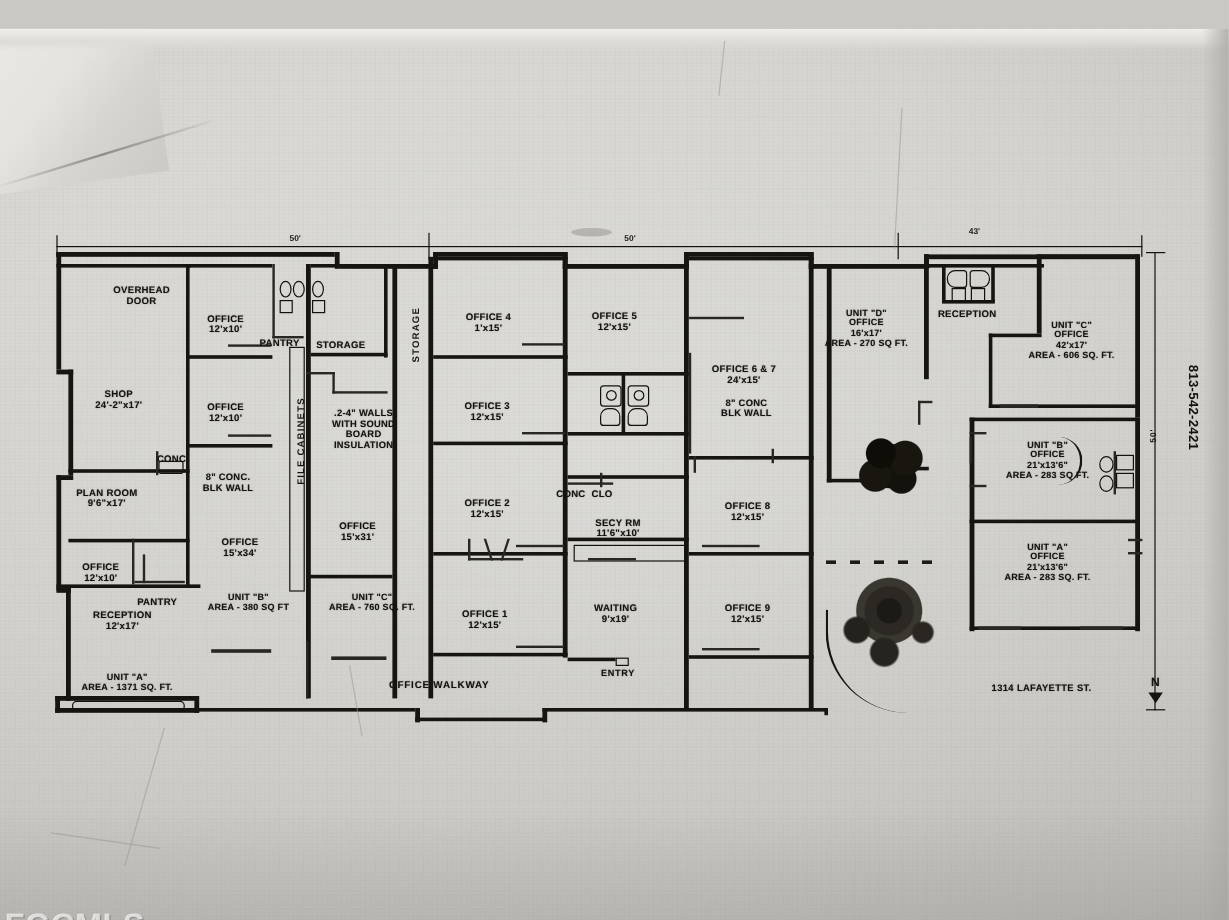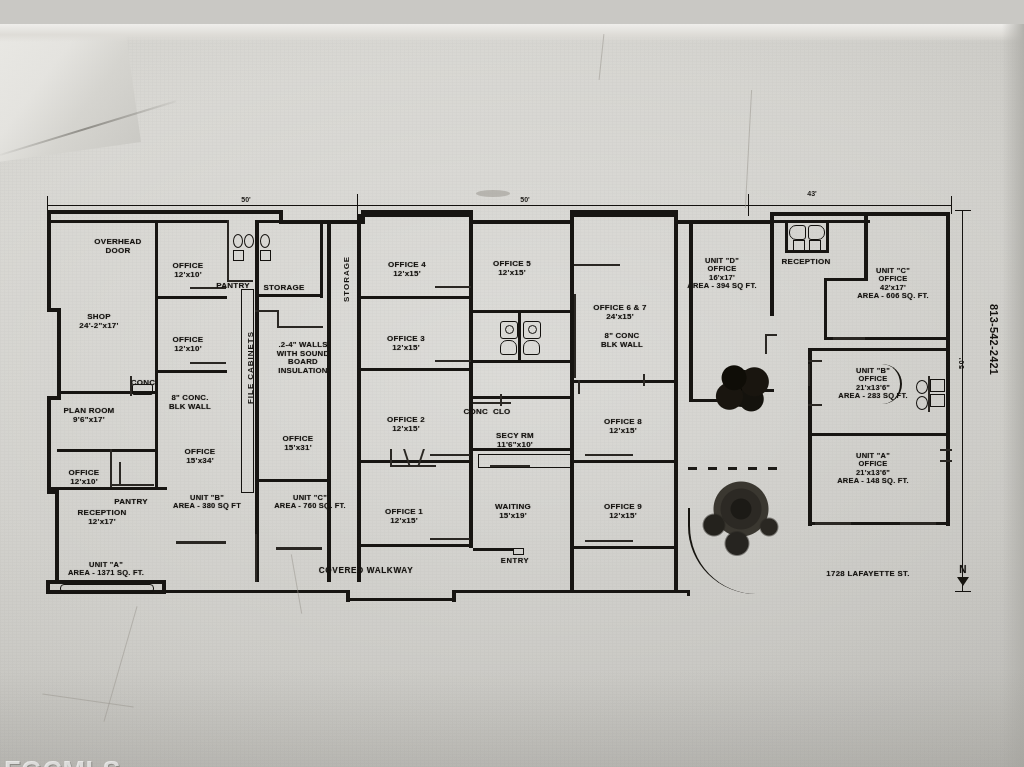--- a/index.html
+++ b/index.html
@@ -269,89 +269,89 @@
          background:radial-gradient(circle at 50% 50%, #262420 0 11px, transparent 13px);"></div>
     <div class="tree" style="position:absolute;left:757px;top:492px;width:24px;height:22px;border-radius:50%;
          background:radial-gradient(circle at 50% 50%, #2a2722 0 8px, transparent 10px);"></div>
 
     <div style="position:absolute;left:688px;top:443px;width:96px;height:3px;
          background:repeating-linear-gradient(90deg,#1d1b17 0 9px, transparent 9px 20px);"></div>
 
     <div id="room-labels">
         <div class="lbl" style="left: 118px; top: 214px; font-size: 8px;">OVERHEAD
 DOOR</div>
-        <div class="lbl" style="left: 99px; top: 289px; font-size: 8px;">SHOP
+        <div class="lbl" style="left: 99px; top: 301px; font-size: 8px;">SHOP
 24'-2"x17'</div>
         <div class="lbl" style="left: 89px; top: 383px; font-size: 8px;">PLAN ROOM
 9'6"x17'</div>
         <div class="lbl" style="left: 188px; top: 238px; font-size: 8px;">OFFICE
 12'x10'</div>
         <div class="lbl" style="left: 188px; top: 312px; font-size: 8px;">OFFICE
 12'x10'</div>
         <div class="lbl" style="left: 84px; top: 445px; font-size: 8px;">OFFICE
 12'x10'</div>
         <div class="lbl" style="left: 102px; top: 485px; font-size: 8px;">RECEPTION
 12'x17'</div>
         <div class="lbl" style="left: 143px; top: 355px; font-size: 8px;">CONC</div>
         <div class="lbl" style="left: 131px; top: 474px; font-size: 8px;">PANTRY</div>
         <div class="lbl" style="left: 233px; top: 258px; font-size: 8px;">PANTRY</div>
         <div class="lbl" style="left: 284px; top: 260px; font-size: 8px;">STORAGE</div>
         <div class="lbl" style="left: 200px; top: 424px; font-size: 8px;">OFFICE
 15'x34'</div>
         <div class="lbl" style="left: 298px; top: 411px; font-size: 8px;">OFFICE
 15'x31'</div>
         <div class="lbl" style="left: 407px; top: 237px; font-size: 8px;">OFFICE 4
-12'x15'</div>
+1'x15'</div>
         <div class="lbl" style="left: 406px; top: 311px; font-size: 8px;">OFFICE 3
 12'x15'</div>
         <div class="lbl" style="left: 406px; top: 392px; font-size: 8px;">OFFICE 2
 12'x15'</div>
         <div class="lbl" style="left: 404px; top: 484px; font-size: 8px;">OFFICE 1
 12'x15'</div>
         <div class="lbl" style="left: 512px; top: 236px; font-size: 8px;">OFFICE 5
 12'x15'</div>
         <div class="lbl" style="left: 487px; top: 384px; font-size: 8px;">CONC  CLO</div>
         <div class="lbl" style="left: 515px; top: 408px; font-size: 8px;">SECY RM
 11'6"x10'</div>
         <div class="lbl" style="left: 513px; top: 479px; font-size: 8px;">WAITING
-15'x19'</div>
+9'x19'</div>
         <div class="lbl" style="left: 620px; top: 280px; font-size: 8px;">OFFICE 6 &amp; 7
 24'x15'</div>
         <div class="lbl" style="left: 623px; top: 394px; font-size: 8px;">OFFICE 8
 12'x15'</div>
         <div class="lbl" style="left: 623px; top: 479px; font-size: 8px;">OFFICE 9
 12'x15'</div>
         <div class="lbl" style="left: 806px; top: 234px; font-size: 8px;">RECEPTION</div>
       </div>
     <div id="vert-labels">
         <div class="vlbl" style="left: 246px; top: 380px; font-size: 8px; transform: rotate(-90deg);">FILE CABINETS</div>
         <div class="vlbl" style="left: 342px; top: 278px; font-size: 8px; transform: rotate(-90deg);">STORAGE</div>
       </div>
 
     <div class="lbl" style="left:106px;top:537px;font-size:7.5px;"><span>UNIT "A"</span><br><span>AREA - 1371 SQ. FT.</span></div>
     <div class="lbl" style="left:207px;top:470px;font-size:7.5px;"><span>UNIT "B"</span><br><span>AREA - 380 SQ FT</span></div>
     <div class="lbl" style="left:310px;top:470px;font-size:7.5px;"><span>UNIT "C"</span><br><span>AREA - 760 SQ. FT.</span></div>
 
-    <div class="lbl" style="left:722px;top:233px;font-size:7.5px;"><span>UNIT "D"</span><br><span>OFFICE</span><br><span>16'x17'</span><br><span>AREA - 394 SQ FT.</span></div>
+    <div class="lbl" style="left:722px;top:233px;font-size:7.5px;"><span>UNIT "D"</span><br><span>OFFICE</span><br><span>16'x17'</span><br><span>AREA - 270 SQ FT.</span></div>
     <div class="lbl" style="left:893px;top:243px;font-size:7.5px;"><span>UNIT "C"</span><br><span>OFFICE</span><br><span>42'x17'</span><br><span>AREA - 606 SQ. FT.</span></div>
     <div class="lbl" style="left:873px;top:343px;font-size:7.5px;"><span>UNIT "B"</span><br><span>OFFICE</span><br><span>21'x13'6"</span><br><span>AREA - 283 SQ FT.</span></div>
-    <div class="lbl" style="left:873px;top:428px;font-size:7.5px;"><span>UNIT "A"</span><br><span>OFFICE</span><br><span>21'x13'6"</span><br><span>AREA - 148 SQ. FT.</span></div>
+    <div class="lbl" style="left:873px;top:428px;font-size:7.5px;"><span>UNIT "A"</span><br><span>OFFICE</span><br><span>21'x13'6"</span><br><span>AREA - 283 SQ. FT.</span></div>
 
     <div class="lbl" style="left:303px;top:317px;font-size:7.8px;">.2-4" WALLS
 WITH SOUND
 BOARD
 INSULATION</div>
     <div class="lbl" style="left:190px;top:370px;font-size:7.8px;">8" CONC.
 BLK WALL</div>
     <div class="lbl" style="left:622px;top:308px;font-size:7.8px;">8" CONC
 BLK WALL</div>
-    <div class="lbl" style="left:366px;top:542px;font-size:8.2px;letter-spacing:.08em;">COVERED WALKWAY</div>
+    <div class="lbl" style="left:366px;top:542px;font-size:8.2px;letter-spacing:.08em;">OFFICE WALKWAY</div>
     <div class="lbl" style="left:515px;top:533px;font-size:7.6px;letter-spacing:.08em;">ENTRY</div>
 
-    <div class="lbl" style="left:868px;top:546px;font-size:7.8px;letter-spacing:.04em;">1728 LAFAYETTE ST.</div>
+    <div class="lbl" style="left:868px;top:546px;font-size:7.8px;letter-spacing:.04em;">1314 LAFAYETTE ST.</div>
     <div class="lbl" style="left:963px;top:540px;font-size:10px;">N</div>
     <div style="position:absolute;left:957px;top:553px;width:0;height:0;border-left:6px solid transparent;border-right:6px solid transparent;border-top:9px solid #16140f;"></div>
     <div class="vlbl" style="left:1000px;top:280px;font-size:11px;letter-spacing:.02em;transform:rotate(90deg);">813-542-2421</div>
 
     <div class="scratch" style="left:601px;top:10px;width:1px;height:46px;transform:rotate(6deg);"></div>
     <div class="scratch" style="left:748px;top:66px;width:1px;height:118px;transform:rotate(3deg);"></div>
     <div class="scratch" style="left:120px;top:580px;width:1px;height:120px;transform:rotate(16deg);"></div>
     <div class="scratch" style="left:42px;top:676px;width:92px;height:1px;transform:rotate(8deg);"></div>
     <div class="scratch" style="left:296px;top:530px;width:1px;height:60px;transform:rotate(-10deg);"></div>
     <div style="position:absolute;left:476px;top:166px;width:34px;height:7px;background:#9a978f;opacity:.55;border-radius:50%;"></div>

